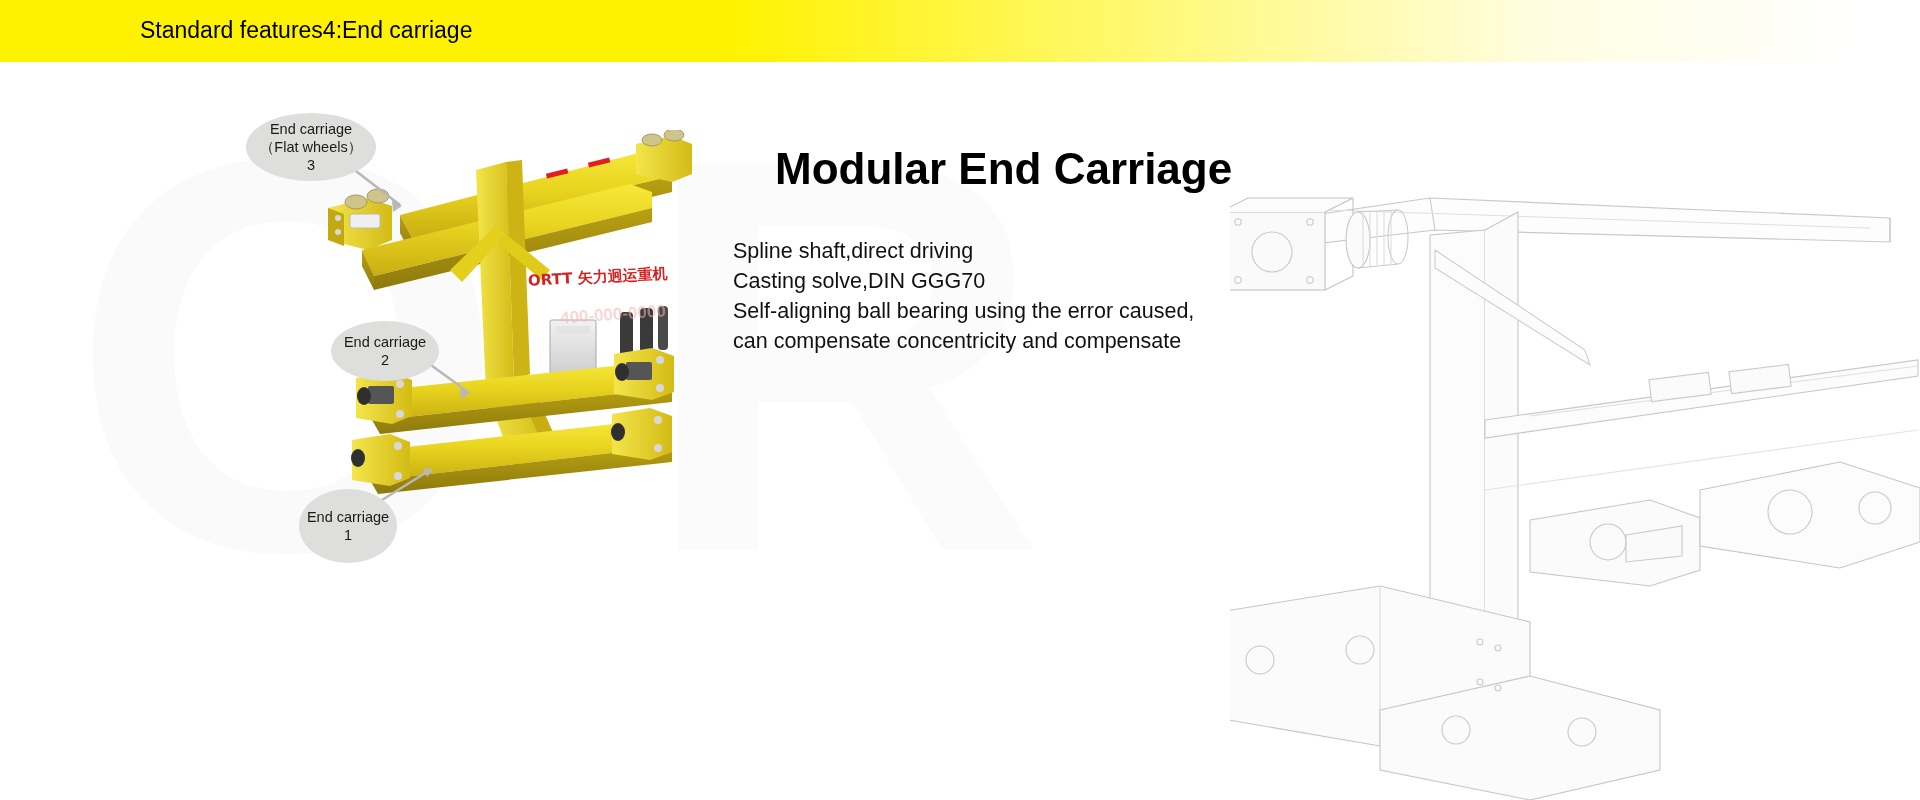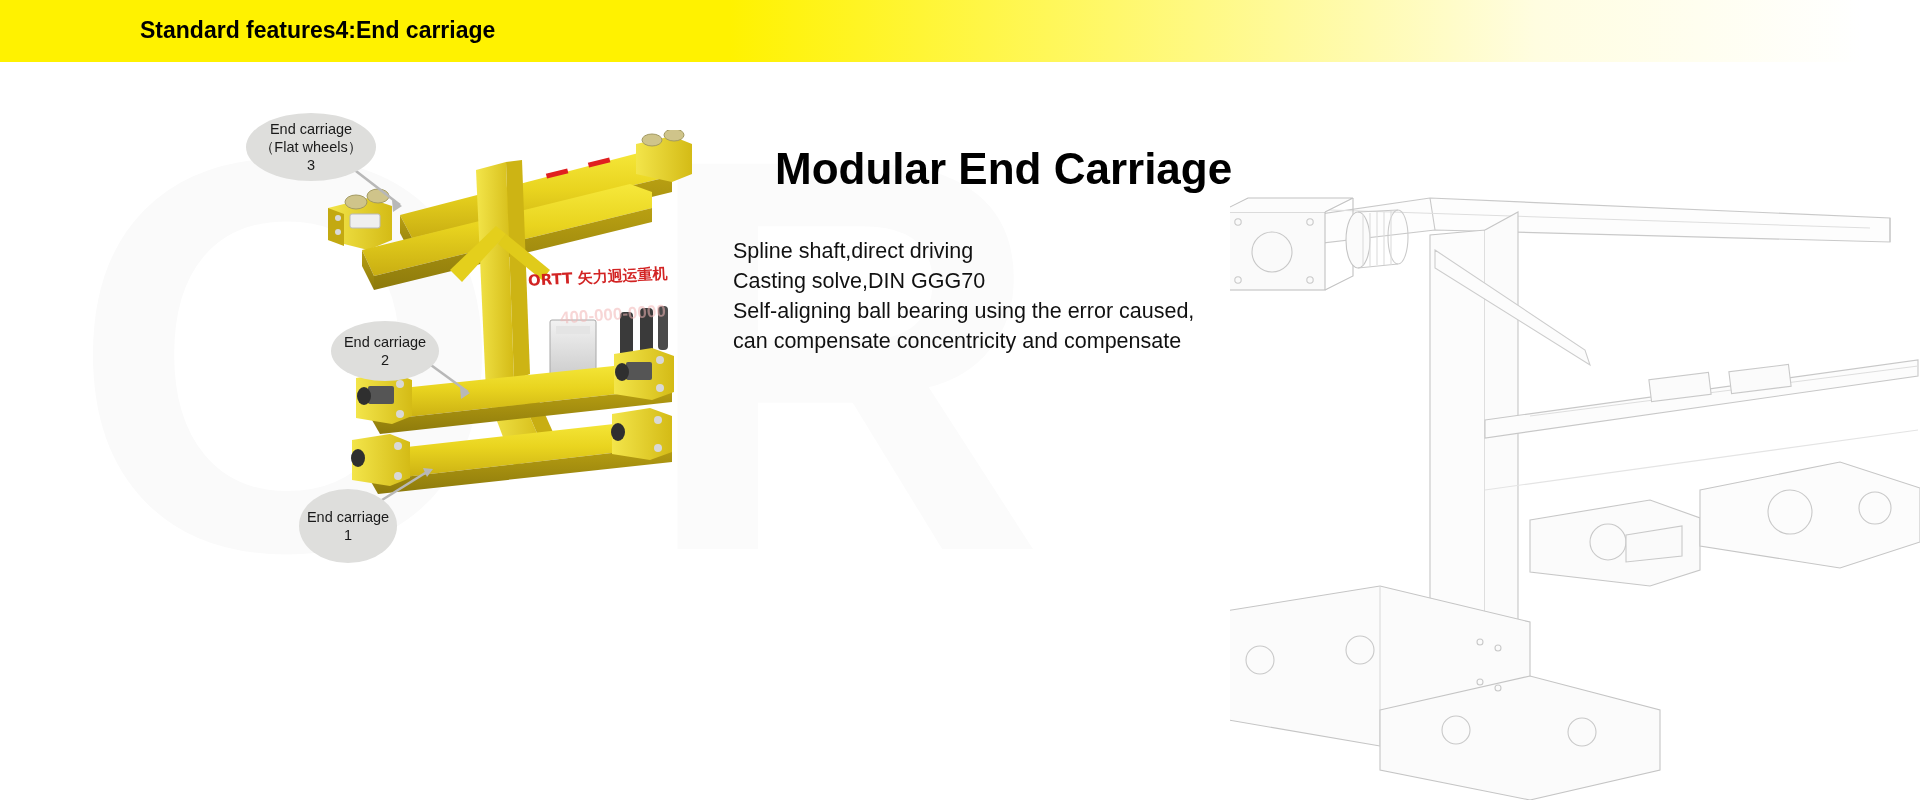--- a/index.html
+++ b/index.html
@@ -12,21 +12,21 @@
   }
   #slide{position:absolute;inset:0;overflow:hidden;background:#fff;}
 
   
   .banner{
     position:absolute;left:0;top:0;width:1920px;height:62px;
     background:linear-gradient(to right,#fff200 0%,#fff200 38%,#fff86b 58%,#fffde0 80%,#ffffff 97%);
   }
   .banner-title{
     position:absolute;left:140px;top:17px;
-    font-size:23px;color:#000;letter-spacing:0px;white-space:nowrap;font-weight:bold;
+    font-size:23px;color:#000;letter-spacing:0px;white-space:nowrap;
   }
 
   
   .watermark{
     position:absolute;left:70px;top:120px;
     font-size:560px;line-height:470px;font-weight:bold;
     color:#fafafa;letter-spacing:30px;
     font-family:"Liberation Sans", sans-serif;
     user-select:none;white-space:nowrap;
   }

